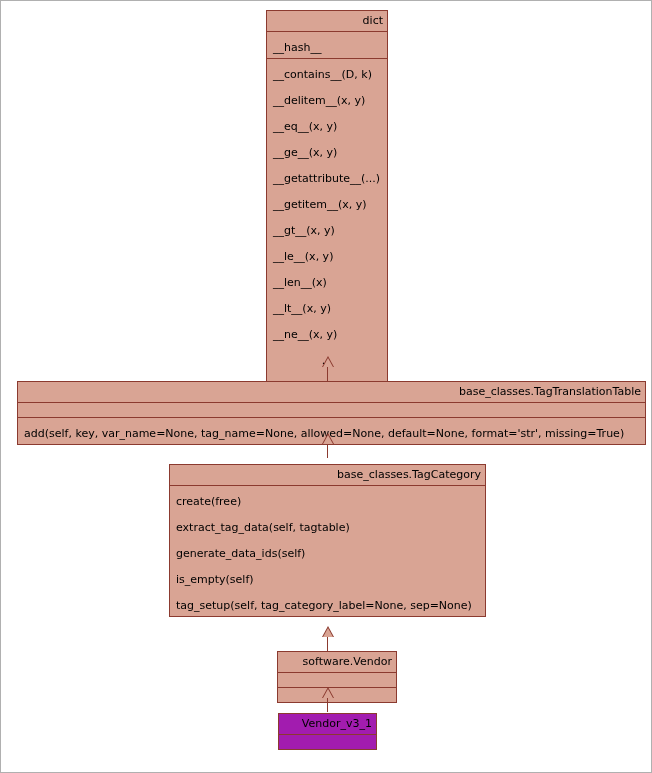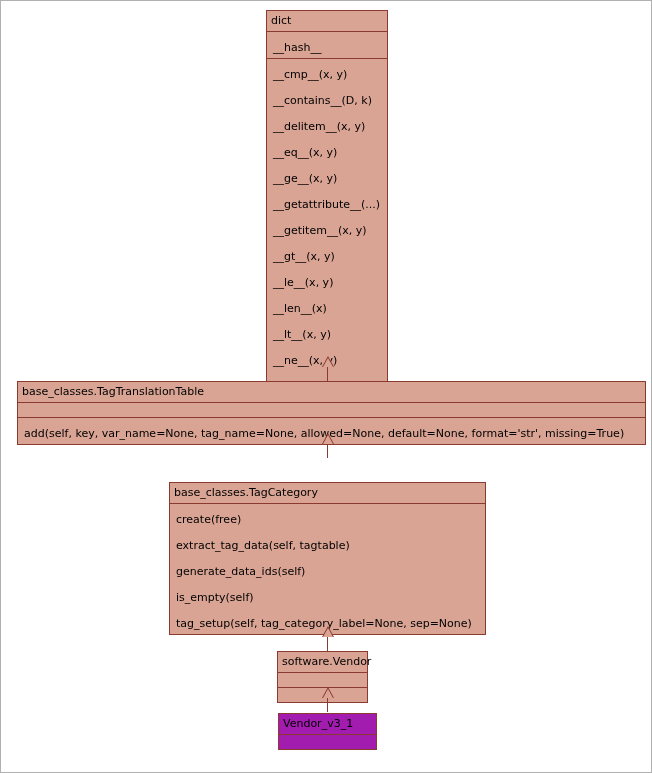--- a/index.html
+++ b/index.html
@@ -28,21 +28,21 @@
     box-sizing: border-box;
     border: 1px solid #8b3a2f;
     background: #d9a494;
     font-size: 11px;
     color: #000000;
   }
   .uml.lightbox {
     background: #a21caf;
   }
   .uml .title {
-    text-align: left;
+    text-align: right;
     padding: 3px 4px 4px 4px;
     font-size: 11px;
     line-height: 13px;
     white-space: nowrap;
   }
   .uml .compartment {
     border-top: 1px solid #8b3a2f;
   }
   .uml .row {
     padding: 3px 6px 3px 6px;
@@ -87,21 +87,20 @@
 <body>
 
 <div id="canvas">
 
   <div class="uml" style="left:265px; top:9px; width:122px;">
     <div class="title">dict</div>
     <div class="compartment">
       <div class="row">__hash__</div>
     </div>
     <div class="compartment">
-      <div class="row">__cmp__(x, y)</div>
       <div class="row">__contains__(D, k)</div>
       <div class="row">__delitem__(x, y)</div>
       <div class="row">__eq__(x, y)</div>
       <div class="row">__ge__(x, y)</div>
       <div class="row">__getattribute__(...)</div>
       <div class="row">__getitem__(x, y)</div>
       <div class="row">__gt__(x, y)</div>
       <div class="row">__le__(x, y)</div>
       <div class="row">__len__(x)</div>
       <div class="row">__lt__(x, y)</div>
@@ -126,38 +125,38 @@
       <div class="row">add(self, key, var_name=None, tag_name=None, allowed=None, default=None, format='str', missing=True)</div>
     </div>
   </div>
 
   <div class="arrow" style="left:321px; top:432px; width:12px; height:25px;">
     <div class="line" style="left:5px; top:11px; height:14px;"></div>
     <div class="head-outline" style="left:0px; top:0px;"></div>
     <div class="head" style="left:1px; top:2px;"></div>
   </div>
 
-  <div class="uml" style="left:168px; top:481px; width:317px;">
+  <div class="uml" style="left:168px; top:463px; width:317px;">
     <div class="title">base_classes.TagCategory</div>
     <div class="compartment">
       <div class="row">create(free)</div>
       <div class="row">extract_tag_data(self, tagtable)</div>
       <div class="row">generate_data_ids(self)</div>
       <div class="row">is_empty(self)</div>
       <div class="row">tag_setup(self, tag_category_label=None, sep=None)</div>
     </div>
   </div>
 
   <div class="arrow" style="left:321px; top:625px; width:12px; height:25px;">
     <div class="line" style="left:5px; top:11px; height:14px;"></div>
     <div class="head-outline" style="left:0px; top:0px;"></div>
     <div class="head" style="left:1px; top:2px;"></div>
   </div>
 
-  <div class="uml" style="left:276px; top:650px; width:91px;">
+  <div class="uml" style="left:276px; top:650px; width:120px;">
     <div class="title">software.Vendor</div>
     <div class="compartment">
       <div class="row empty"></div>
     </div>
     <div class="compartment">
       <div class="row empty"></div>
     </div>
   </div>
 
   <div class="arrow" style="left:321px; top:686px; width:12px; height:25px;">

